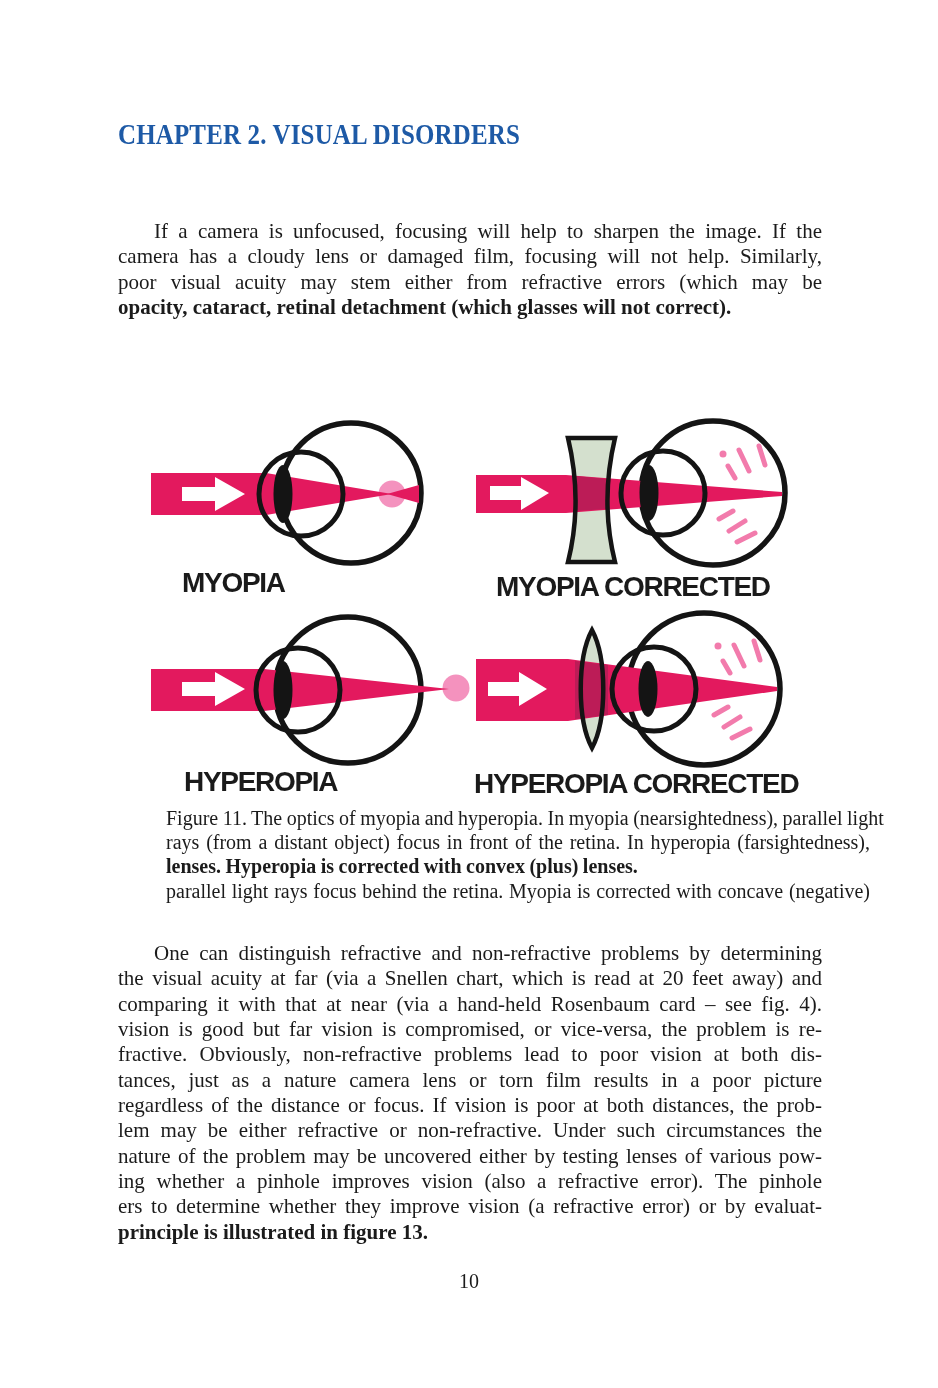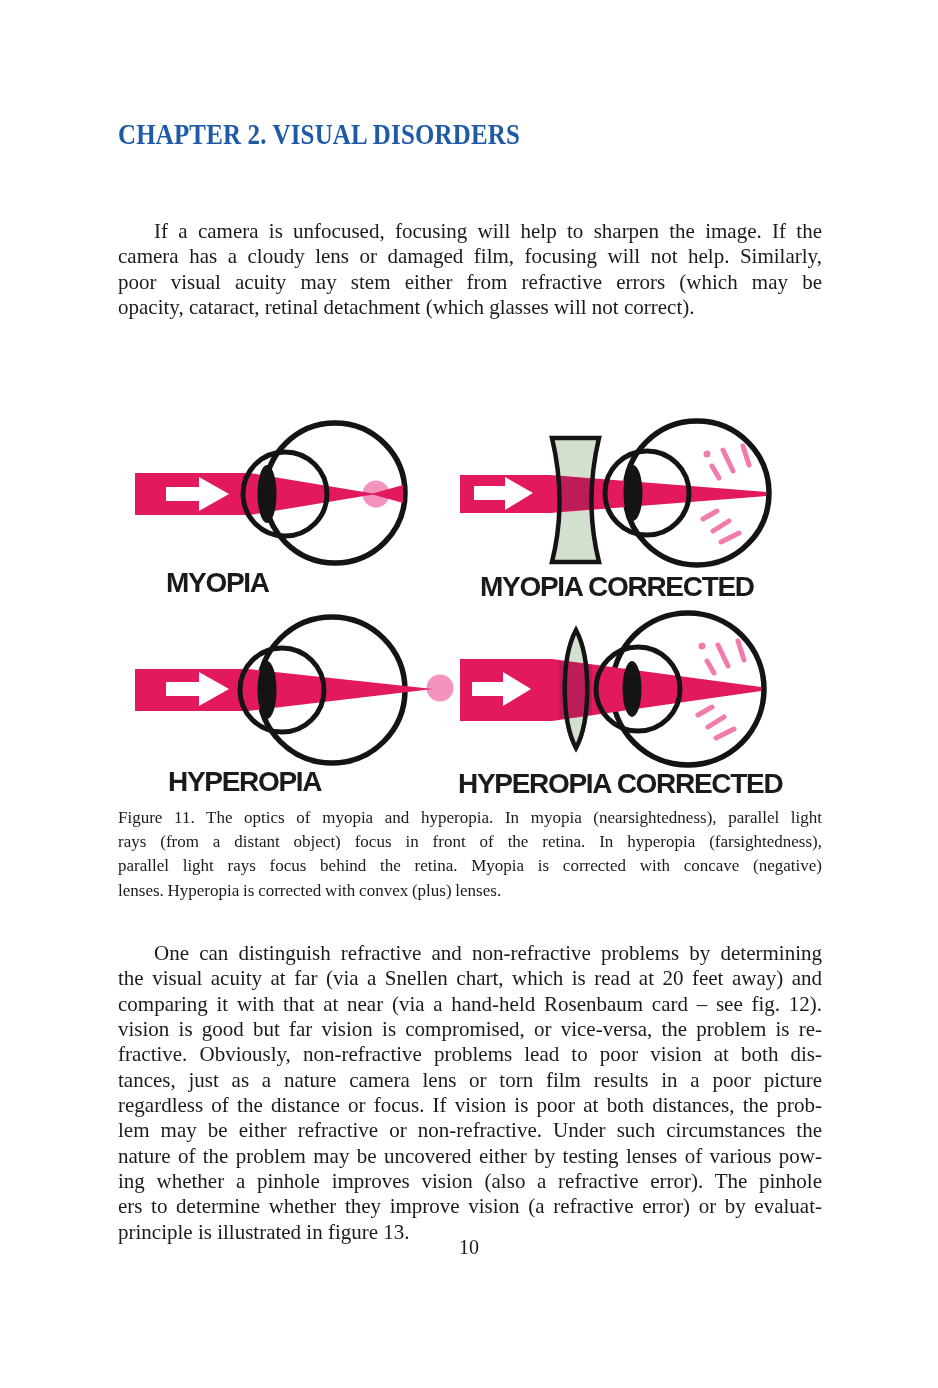--- a/index.html
+++ b/index.html
@@ -13,37 +13,37 @@
   }
   .chapter-heading{
     position:absolute;left:118px;top:99px;
     font-size:29px;font-weight:bold;
     letter-spacing:0.2px;
     transform:scaleX(0.86);transform-origin:left top;
     white-space:nowrap;
   }
   .textblock{position:absolute;left:118px;width:704px;}
   .body-text{font-size:21px;line-height:25.35px;}
-  .caption-text{font-size:17px;line-height:24.2px;word-spacing:-0.5px;}
+  .caption-text{font-size:20px;line-height:24.2px;word-spacing:-0.5px;margin-left:48px;}
   .pline{
     white-space:nowrap;
     text-align:justify;
     text-align-last:justify;
   }
-  .pline.last{text-align-last:left;}
+  .pline.last{text-align-last:left;font-weight:bold;}
   .pline.first{text-indent:36px;}
-  .figure-wrap{position:absolute;left:100px;top:390px;width:740px;height:420px;}
+  .figure-wrap{position:absolute;left:116px;top:390px;width:740px;height:420px;}
   .fig-label{
     font-family:"Liberation Sans", sans-serif;
     font-weight:700;font-size:28px;letter-spacing:-1.3px;
     fill:#1a1a1a;
   }
   .sparkle{stroke-width:5;stroke-linecap:round;}
   .page-number{
-    position:absolute;left:0;top:1236px;width:938px;
+    position:absolute;left:0;top:1270px;width:938px;
     text-align:center;font-size:20px;
   }
 </style>
 </head>
 <body>
 
 <div class="page">
 
   <h1 class="chapter-heading" style="color: rgb(30, 90, 166);">CHAPTER 2. VISUAL DISORDERS</h1>
 
@@ -118,28 +118,28 @@
           <line class="sparkle" x1="634" y1="339" x2="616" y2="348" stroke="#F27BAC"></line>
         </g>
         <text class="fig-label" x="358" y="403">HYPEROPIA CORRECTED</text>
       </g>
     </svg>
   </div>
 
   <div class="textblock caption-text" style="top:806px;">
     <div class="pline">Figure 11. The optics of myopia and hyperopia. In myopia (nearsightedness), parallel light</div>
     <div class="pline">rays (from a distant object) focus in front of the retina. In hyperopia (farsightedness),</div>
+    <div class="pline last">lenses. Hyperopia is corrected with convex (plus) lenses.</div>
     <div class="pline">parallel light rays focus behind the retina. Myopia is corrected with concave (negative)</div>
-    <div class="pline last">lenses. Hyperopia is corrected with convex (plus) lenses.</div>
   </div>
 
   <div class="textblock body-text" style="top:929px;margin-top:12px;">
     <div class="pline first">One can distinguish refractive and non-refractive problems by determining</div>
     <div class="pline">the visual acuity at far (via a Snellen chart, which is read at 20 feet away) and</div>
-    <div class="pline">comparing it with that at near (via a hand-held Rosenbaum card – see fig. 12).</div>
+    <div class="pline">comparing it with that at near (via a hand-held Rosenbaum card – see fig. 4).</div>
     <div class="pline">vision is good but far vision is compromised, or vice-versa, the problem is re-</div>
     <div class="pline">fractive. Obviously, non-refractive problems lead to poor vision at both dis-</div>
     <div class="pline">tances, just as a nature camera lens or torn film results in a poor picture</div>
     <div class="pline">regardless of the distance or focus. If vision is poor at both distances, the prob-</div>
     <div class="pline">lem may be either refractive or non-refractive. Under such circumstances the</div>
     <div class="pline">nature of the problem may be uncovered either by testing lenses of various pow-</div>
     <div class="pline">ing whether a pinhole improves vision (also a refractive error). The pinhole</div>
     <div class="pline">ers to determine whether they improve vision (a refractive error) or by evaluat-</div>
     <div class="pline last">principle is illustrated in figure 13.</div>
   </div>

